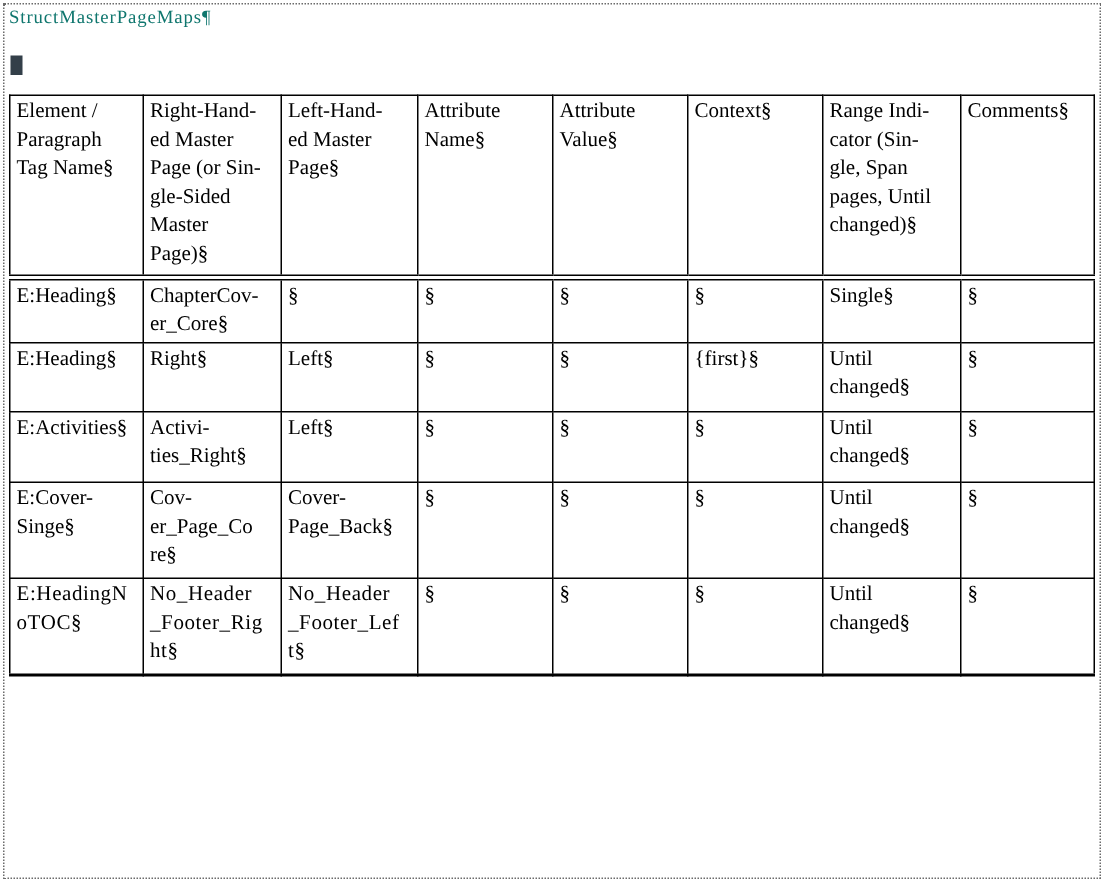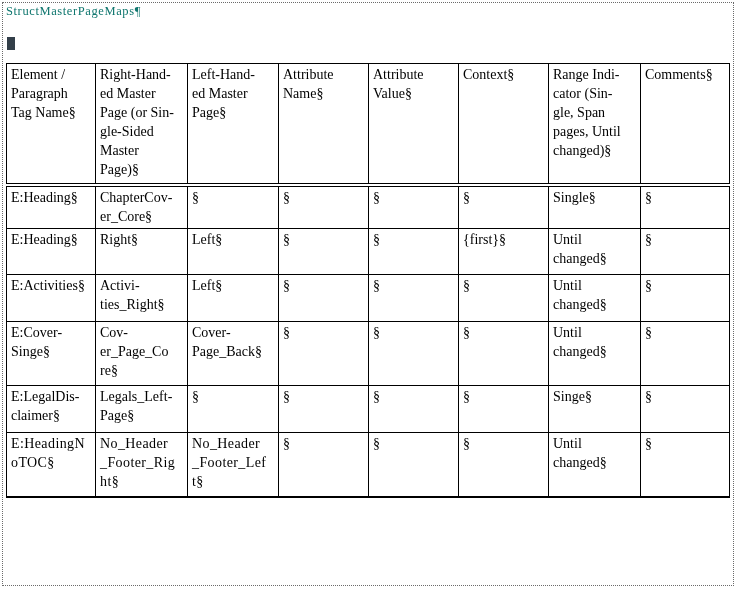--- a/index.html
+++ b/index.html
@@ -177,32 +177,20 @@
 re§</td>
         <td>Cover-
 Page_Back§</td>
         <td>§</td>
         <td>§</td>
         <td>§</td>
         <td>Until
 changed§</td>
         <td>§</td>
       </tr>
-      <tr class="r5">
-        <td>E:LegalDis-
-claimer§</td>
-        <td>Legals_Left-
-Page§</td>
-        <td>§</td>
-        <td>§</td>
-        <td>§</td>
-        <td>§</td>
-        <td>Singe§</td>
-        <td>§</td>
-      </tr>
       <tr class="r7">
         <td class="muted">E:HeadingN
 oTOC§</td>
         <td class="muted">No_Header
 _Footer_Rig
 ht§</td>
         <td class="muted">No_Header
 _Footer_Lef
 t§</td>
         <td class="muted">§</td>

